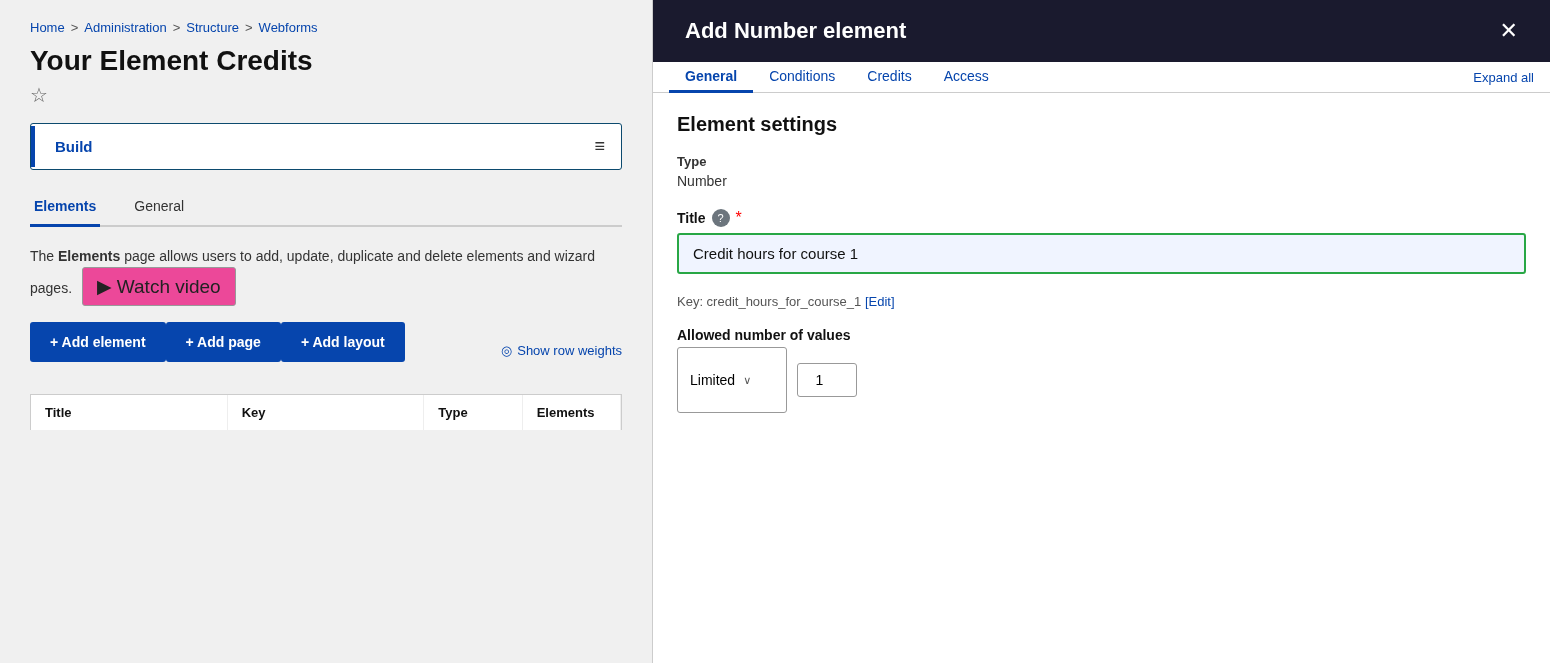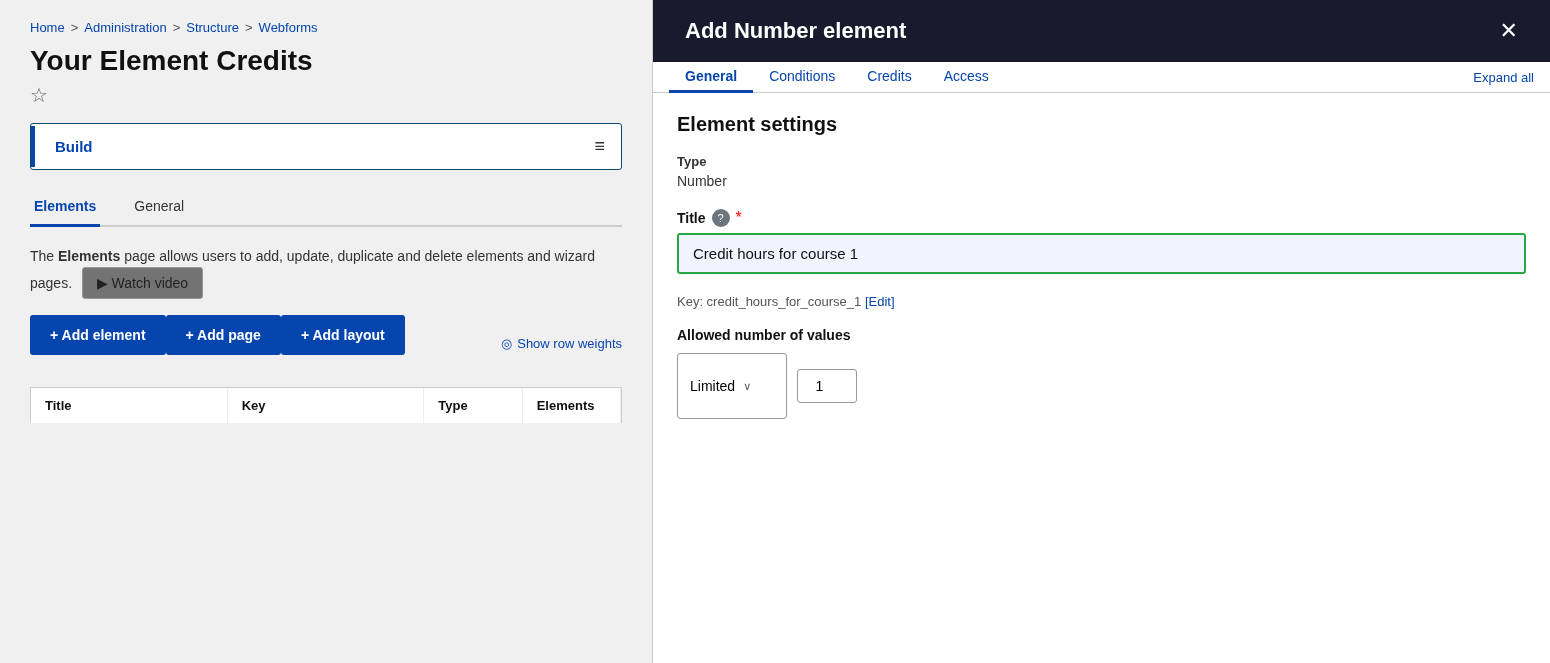--- a/index.html
+++ b/index.html
@@ -89,25 +89,25 @@
       color: #333;
       margin-bottom: 16px;
       line-height: 1.6;
     }
     .elements-description strong { font-weight: 700; }
 
     .watch-video-btn {
       display: inline-flex;
       align-items: center;
       gap: 6px;
-      background: #737373;
+      background: #ec4899;
       border: 1px solid #999;
       border-radius: 3px;
       padding: 7px 14px;
-      font-size: 14px;
+      font-size: 19px;
       cursor: pointer;
       color: #222;
       margin-left: 6px;
     }
 
     .action-buttons {
       display: flex;
       margin-bottom: 16px;
       flex-wrap: wrap;
     }
@@ -288,21 +288,21 @@
     }
     .key-info a {
       color: #0645ad;
       text-decoration: none;
     }
 
     .allowed-values-label {
       font-size: 14px;
       font-weight: 700;
       color: #111;
-      margin-bottom: 10px;
+      margin-bottom: 4px;
     }
 
     .allowed-values-row {
       display: flex;
       gap: 10px;
       align-items: center;
     }
 
     .select-dropdown {
       display: flex;

